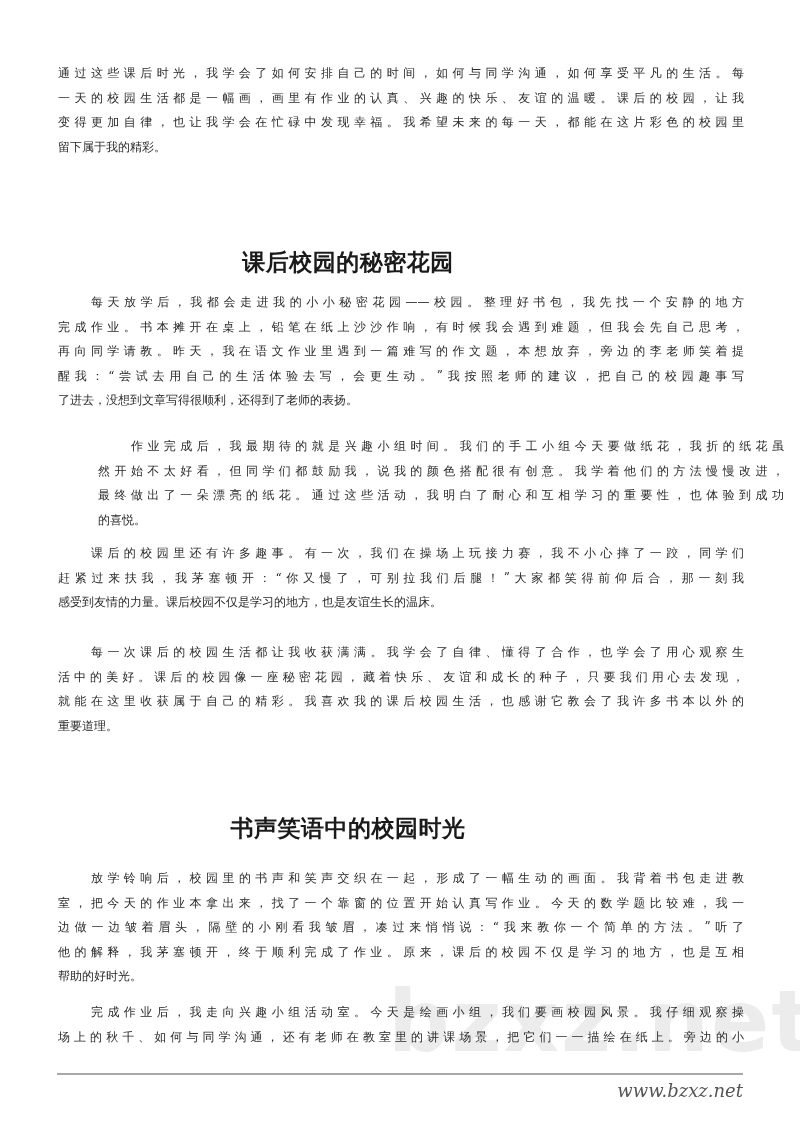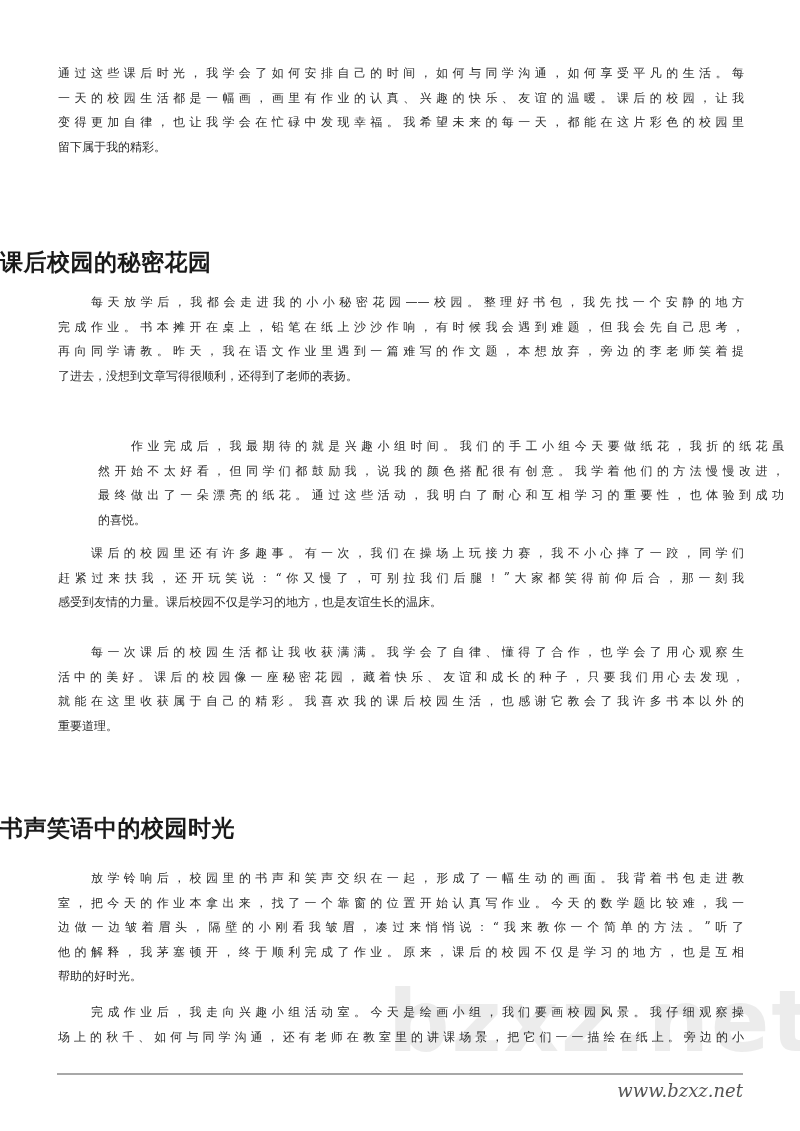--- a/index.html
+++ b/index.html
@@ -39,20 +39,21 @@
     .line.last {
       text-align-last: left;
     }
     .line.indent {
       padding-left: 33px;
     }
     .title {
       position: absolute;
       left: 0;
       width: 696px;
+      text-align: center;
       font-family: "DejaVu Sans", "Liberation Sans", sans-serif;
       font-weight: bold;
       font-size: 23px;
       color: #1a1a1a;
       letter-spacing: 0.5px;
     }
     .footer-rule {
       position: absolute;
       left: 57px;
       top: 1073px;
@@ -95,33 +96,34 @@
     <span class="line">变得更加自律，也让我学会在忙碌中发现幸福。我希望未来的每一天，都能在这片彩色的校园里</span>
     <span class="line last">留下属于我的精彩。</span>
   </div>
 
   <div class="title" style="top:247px;">课后校园的秘密花园</div>
 
   <div class="block" style="top:290px;">
     <span class="line indent">每天放学后，我都会走进我的小小秘密花园——校园。整理好书包，我先找一个安静的地方</span>
     <span class="line">完成作业。书本摊开在桌上，铅笔在纸上沙沙作响，有时候我会遇到难题，但我会先自己思考，</span>
     <span class="line">再向同学请教。昨天，我在语文作业里遇到一篇难写的作文题，本想放弃，旁边的李老师笑着提</span>
+    <span class="line">醒我：“尝试去用自己的生活体验去写，会更生动。”我按照老师的建议，把自己的校园趣事写</span>
     <span class="line last">了进去，没想到文章写得很顺利，还得到了老师的表扬。</span>
   </div>
 
   <div class="block" style="top:434px;margin-left:40px;">
     <span class="line indent">作业完成后，我最期待的就是兴趣小组时间。我们的手工小组今天要做纸花，我折的纸花虽</span>
     <span class="line">然开始不太好看，但同学们都鼓励我，说我的颜色搭配很有创意。我学着他们的方法慢慢改进，</span>
     <span class="line">最终做出了一朵漂亮的纸花。通过这些活动，我明白了耐心和互相学习的重要性，也体验到成功</span>
     <span class="line last">的喜悦。</span>
   </div>
 
   <div class="block" style="top:541px;">
     <span class="line indent">课后的校园里还有许多趣事。有一次，我们在操场上玩接力赛，我不小心摔了一跤，同学们</span>
-    <span class="line">赶紧过来扶我，还开玩笑说：“你又慢了，可别拉我们后腿！”大家都笑得前仰后合，那一刻我</span>
+    <span class="line">赶紧过来扶我，我茅塞顿开：“你又慢了，可别拉我们后腿！”大家都笑得前仰后合，那一刻我</span>
     <span class="line last">感受到友情的力量。课后校园不仅是学习的地方，也是友谊生长的温床。</span>
   </div>
 
   <div class="block" style="top:624px;margin-top:16px;">
     <span class="line indent">每一次课后的校园生活都让我收获满满。我学会了自律、懂得了合作，也学会了用心观察生</span>
     <span class="line">活中的美好。课后的校园像一座秘密花园，藏着快乐、友谊和成长的种子，只要我们用心去发现，</span>
     <span class="line">就能在这里收获属于自己的精彩。我喜欢我的课后校园生活，也感谢它教会了我许多书本以外的</span>
     <span class="line last">重要道理。</span>
   </div>
 

